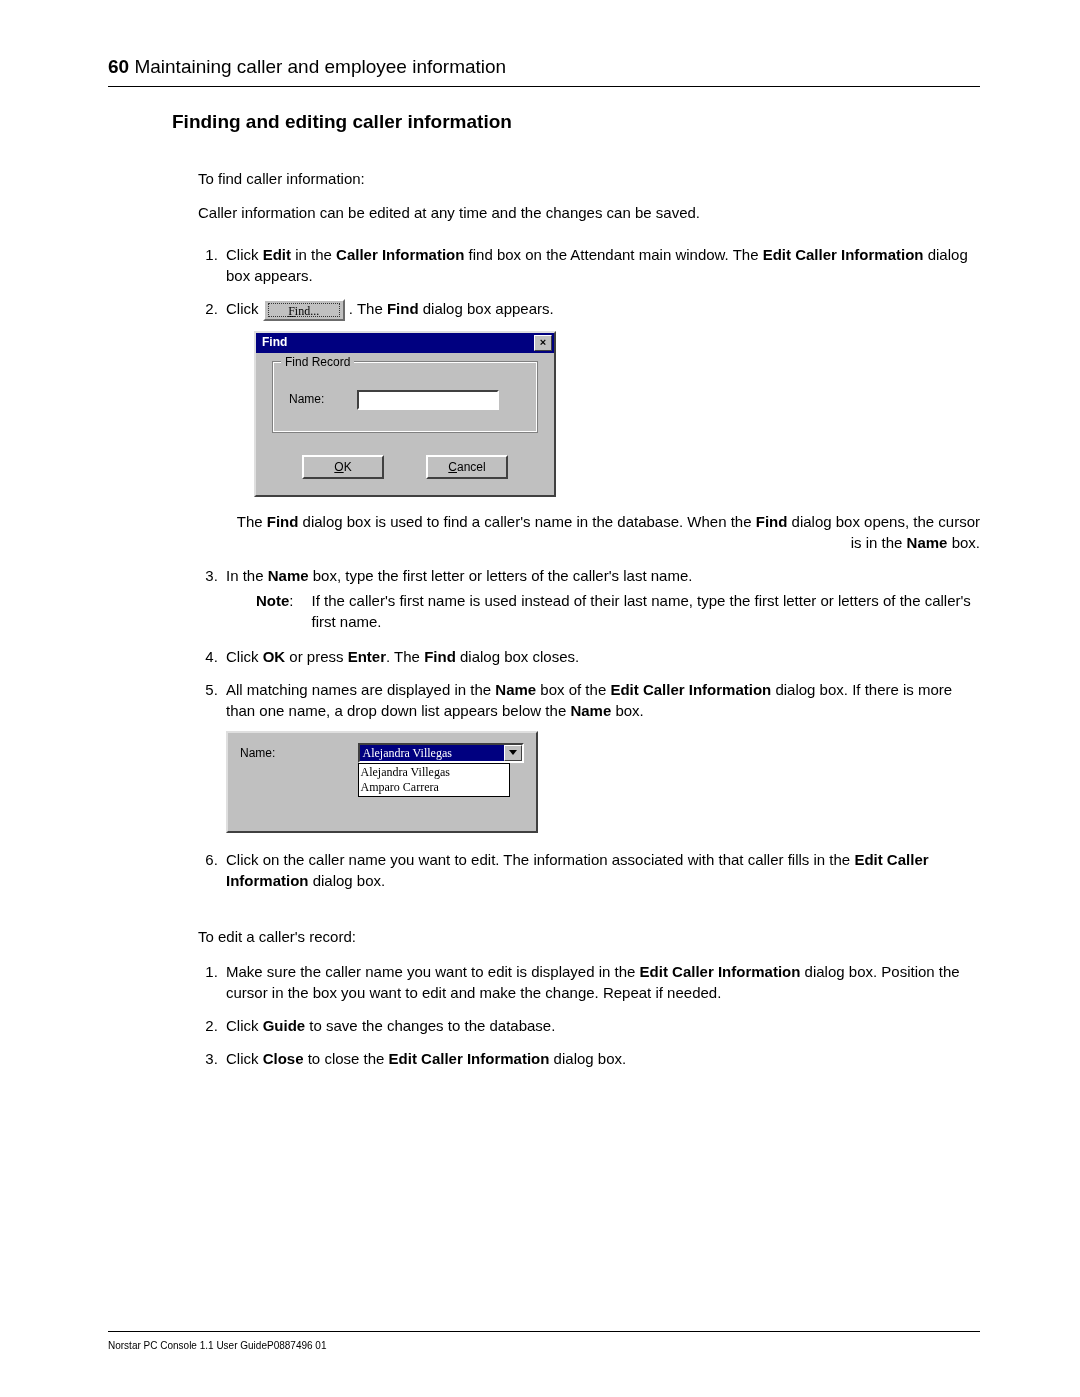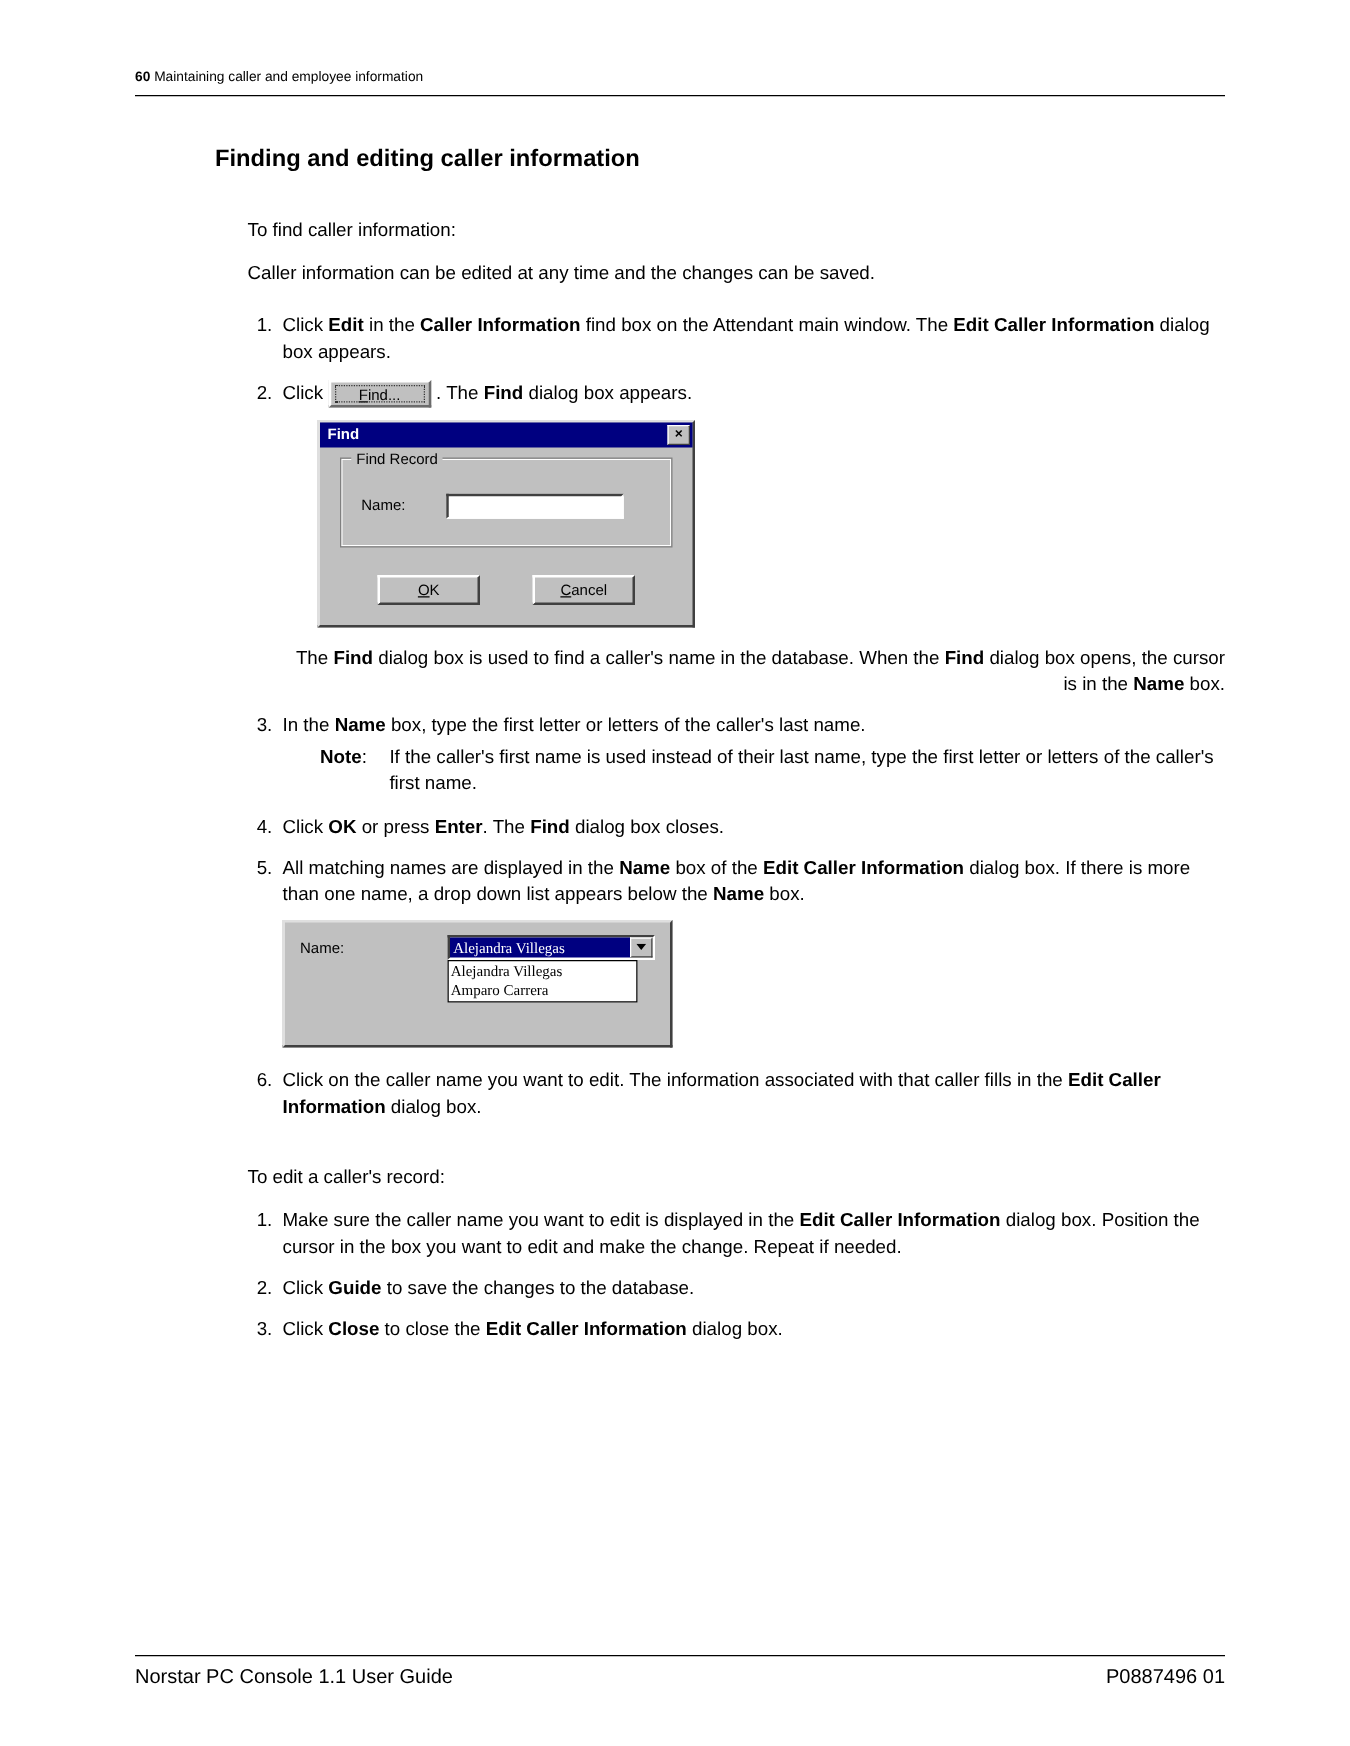--- a/index.html
+++ b/index.html
@@ -11,24 +11,24 @@
     background: #fff;
   }
   .page {
     width: 1080px;
     min-height: 1397px;
     box-sizing: border-box;
     padding: 56px 100px 40px 108px;
     position: relative;
   }
   .top-line {
-    font-size: 11px;
+    font-size: 19px;
     padding-bottom: 8px;
     border-bottom: 1.5px solid #000;
-    margin-bottom: 40px;
+    margin-bottom: 24px;
   }
   .top-line .pg-num { font-weight: bold; }
   .indent-block { margin-left: 64px; }
   h2.section-title {
     font-size: 19px;
     font-weight: bold;
     margin: 0 0 8px 0;
   }
   .para { margin: 0 0 20px 0; line-height: 1.35; }
   .lead-para { margin-left: 26px; }
@@ -49,21 +49,21 @@
   .find-btn-inline {
     display: inline-block;
     vertical-align: middle;
     width: 82px;
     height: 22px;
     background: #c0c0c0;
     border-top: 2px solid #fff;
     border-left: 2px solid #fff;
     border-right: 2px solid #6b6b6b;
     border-bottom: 2px solid #6b6b6b;
-    font-family: Liberation Sans, sans-serif;
+    font-family: Liberation Serif, serif;
     font-size: 12px;
     text-align: center;
     line-height: 20px;
     box-sizing: border-box;
     position: relative;
   }
   .find-btn-inline .focus-ring {
     position: absolute;
     left: 3px; right: 3px; top: 2px; bottom: 2px;
     border: 1px dotted #333;
@@ -212,23 +212,22 @@
     box-sizing: border-box;
   }
   .dropdown-list div { white-space: nowrap; }
 
   .footer {
     position: absolute;
     left: 108px; right: 100px;
     bottom: 46px;
     border-top: 1px solid #000;
     padding-top: 8px;
-    font-size: 16px;
+    font-size: 10px;
     display: flex;
-    justify-content: space-between;
   }
 </style>
 </head>
 <body>
 
 <div class="page">
 
   <div class="top-line">
     <span class="pg-num">60</span>
     <span> </span>

